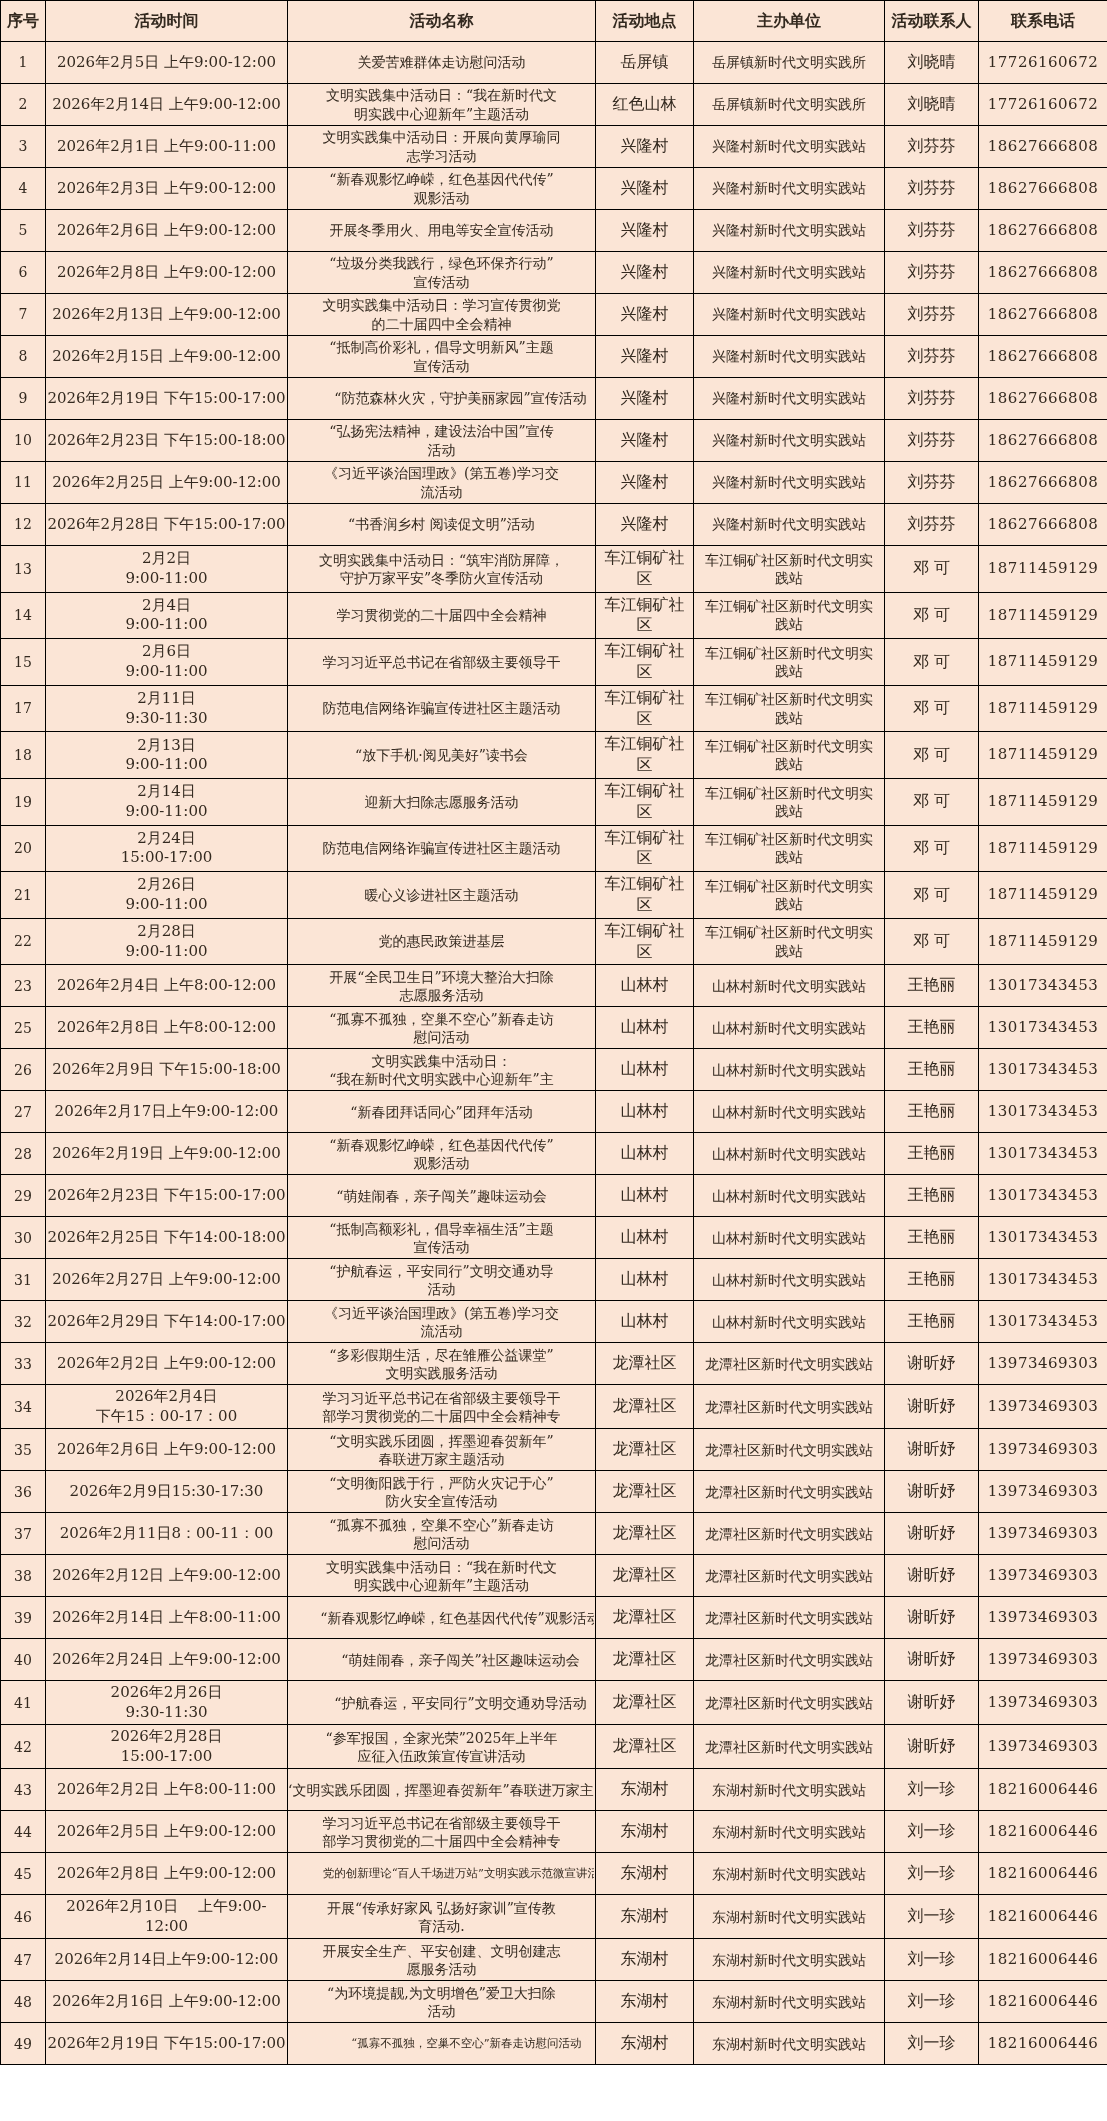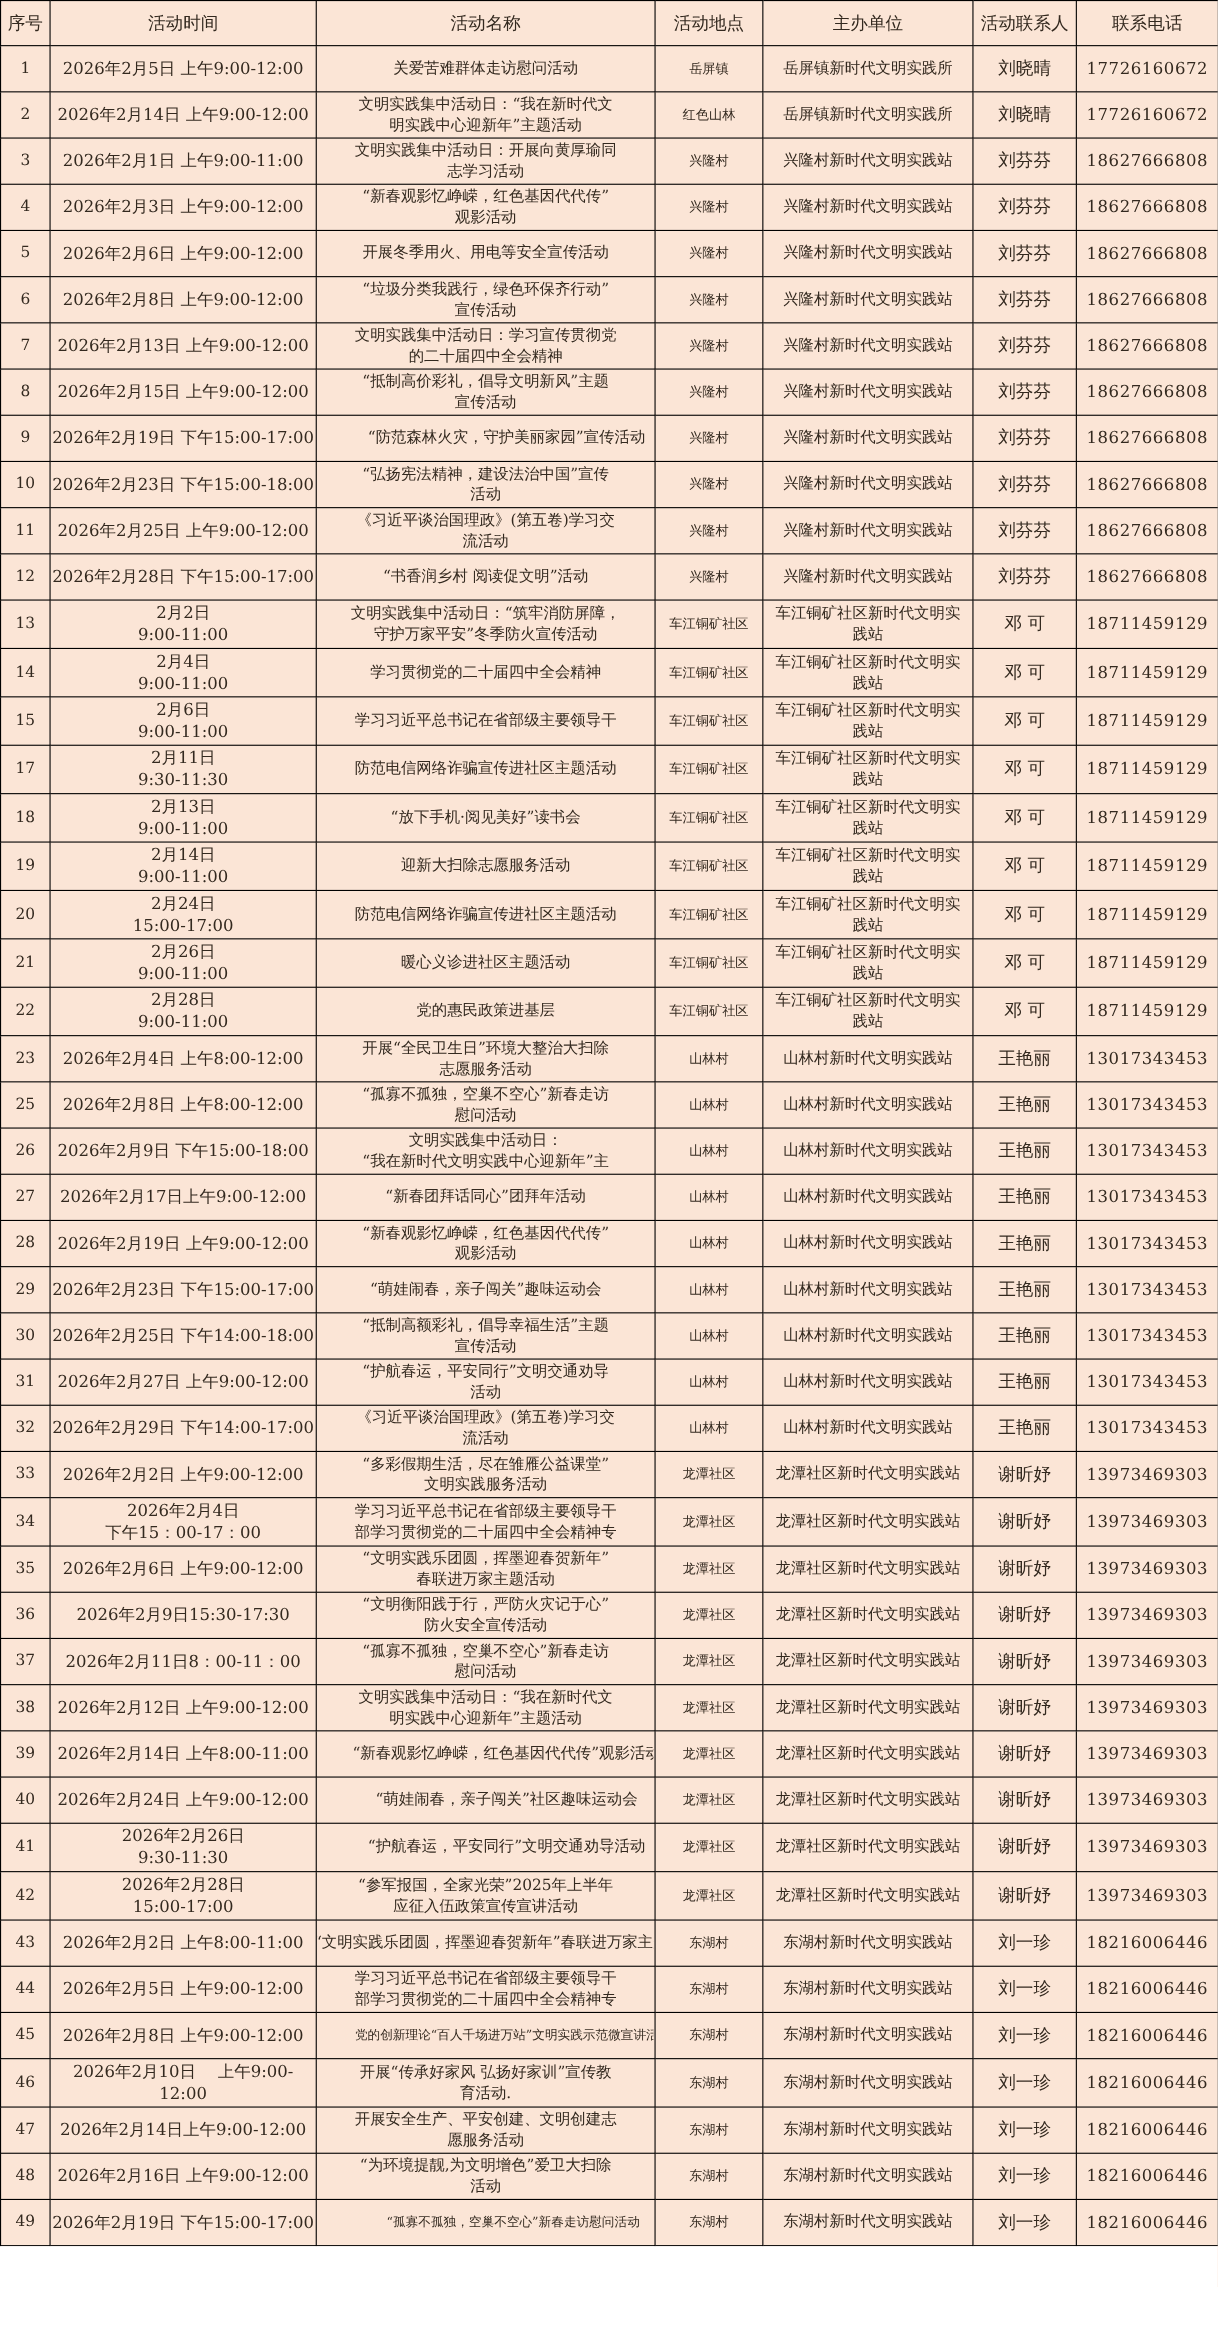--- a/index.html
+++ b/index.html
@@ -7,24 +7,24 @@
   table.sched{width:1107px;border-collapse:collapse;table-layout:fixed;background:#fbe5d6;}
   col.c-no{width:45px;}
   col.c-time{width:242px;}
   col.c-name{width:308px;}
   col.c-place{width:98px;}
   col.c-org{width:191px;}
   col.c-contact{width:94px;}
   col.c-phone{width:129px;}
   th,td{border:1px solid #000;padding:2px 1px;text-align:center;vertical-align:middle;
         overflow:hidden;}
-  th{font-size:16px;font-weight:normal;height:36px;}
+  th{font-size:16px;font-weight:bold;height:36px;}
   td{font-size:14px;height:37px;line-height:1.3;}
   td.t-time{font-size:15px;white-space:pre-line;}
-  td.t-place{font-size:12px;margin-left:16px;}
+  td.t-place{font-size:16px;margin-left:16px;}
   td.t-org{font-size:14px;white-space:pre-line;}
   td.t-contact{font-size:16px;}
   td.t-phone{font-size:15px;letter-spacing:0.5px;}
   .name-wrap{white-space:pre-line;font-size:14px;}
   .name-clip{display:flex;justify-content:center;overflow:hidden;padding-left:38px;}
   .name-clip span{white-space:nowrap;flex:0 0 auto;font-size:14px;}
   .name-clip.small span{font-size:11.5px;margin-left:12px;}
 </style>
 </head>
 <body>

